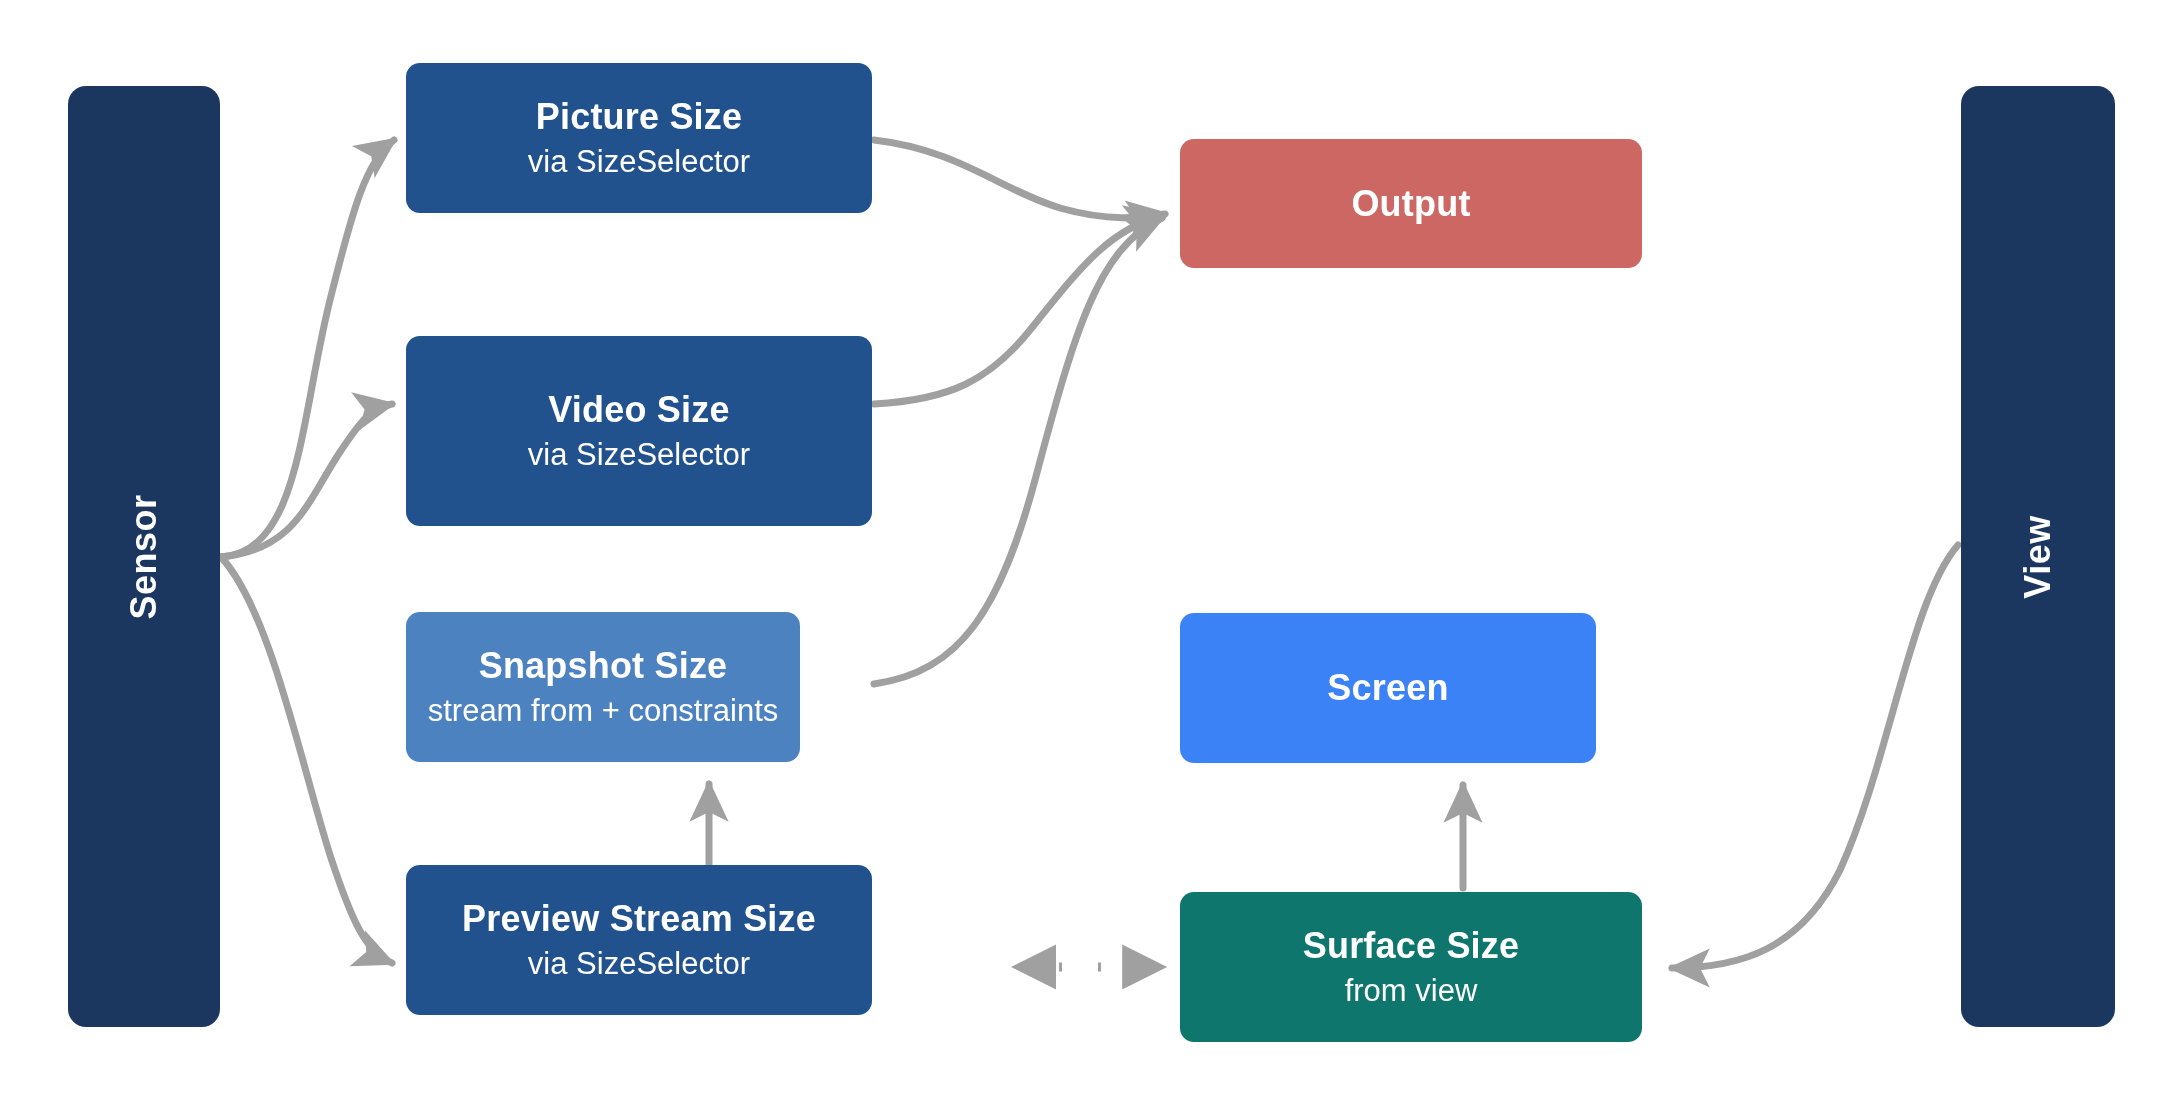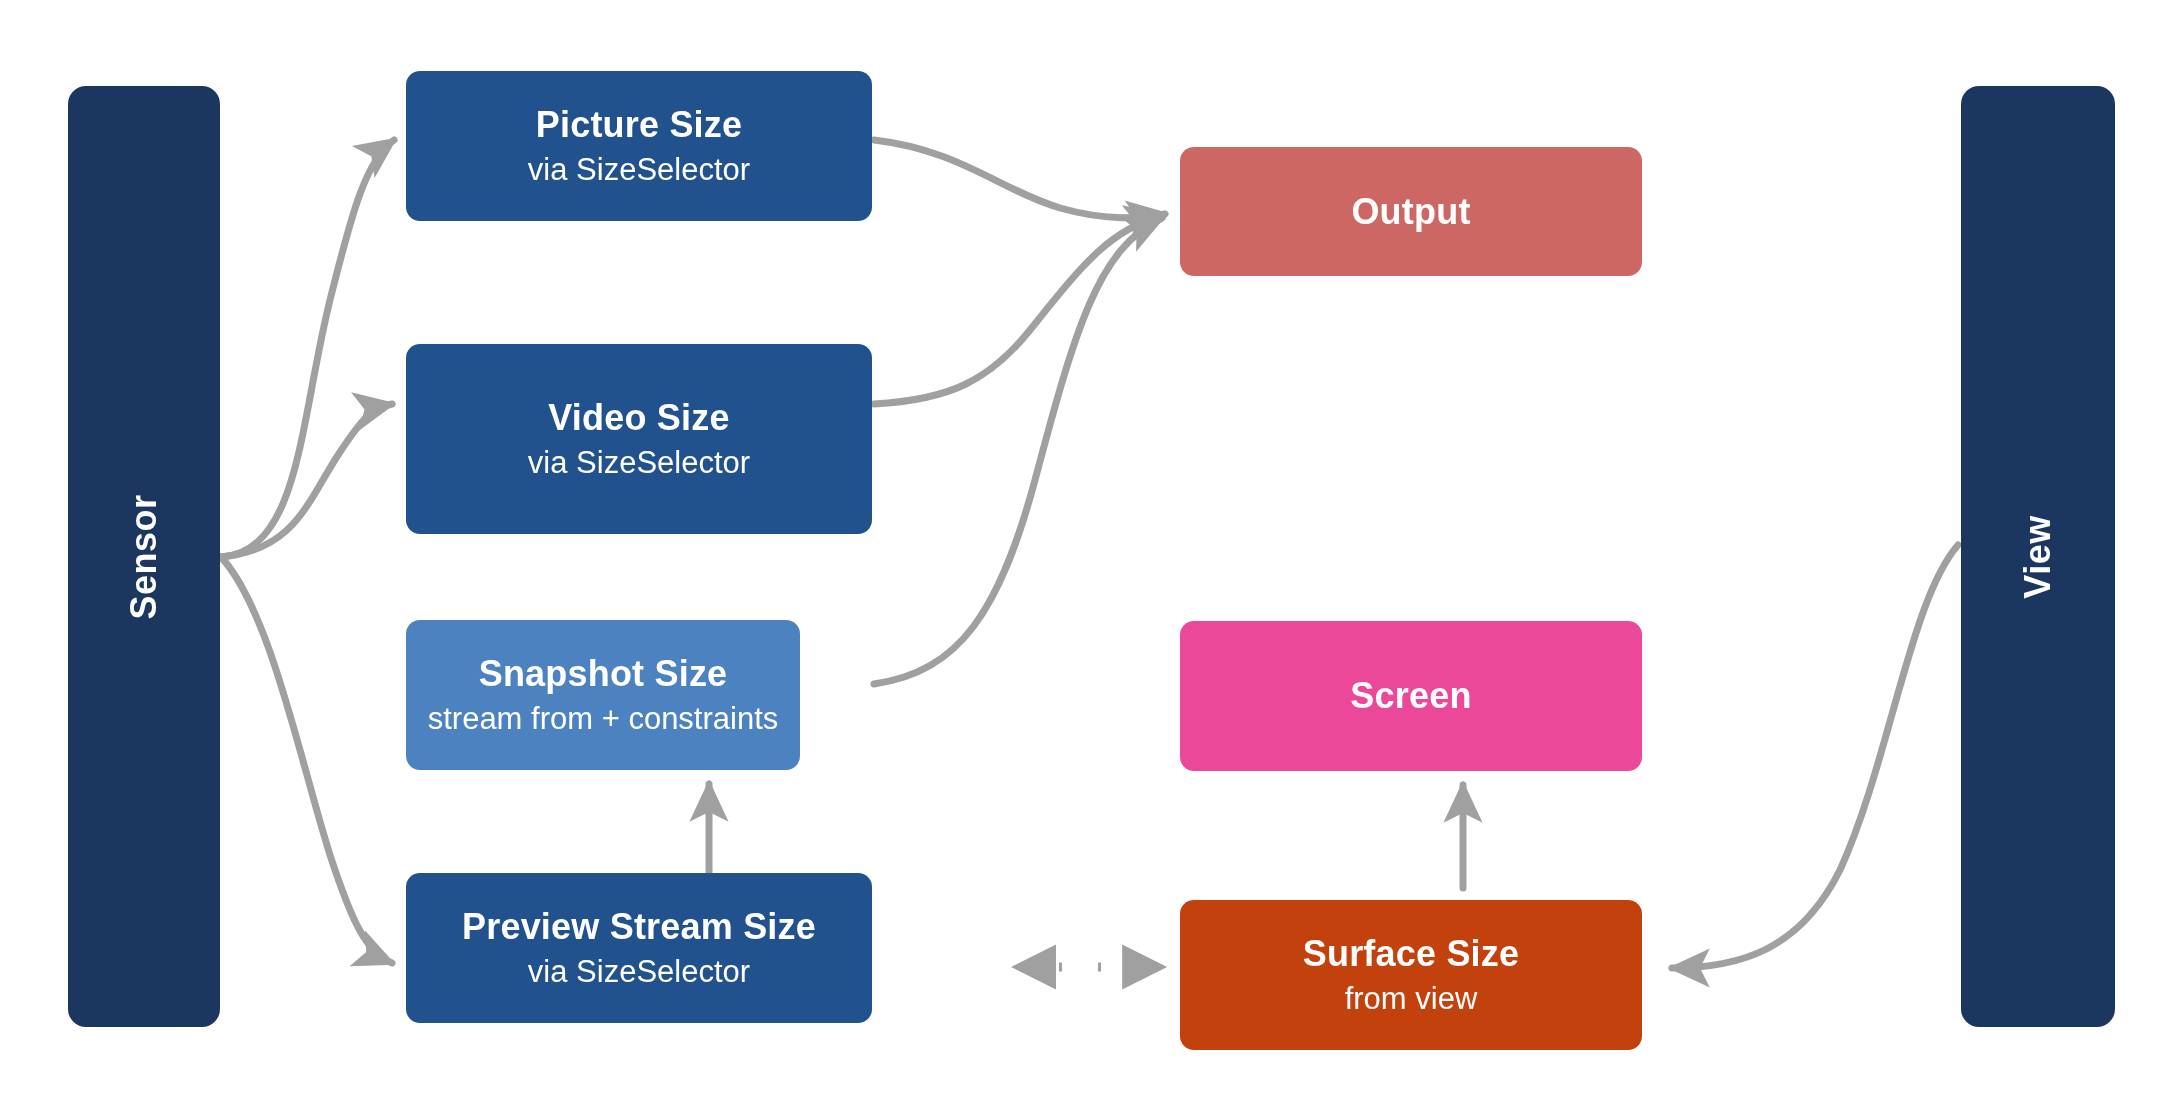--- a/index.html
+++ b/index.html
@@ -30,21 +30,20 @@
     position: absolute;
     box-sizing: border-box;
     border-radius: 14px;
     display: flex;
     flex-direction: column;
     align-items: center;
     justify-content: center;
     color: #ffffff;
     text-align: center;
     z-index: 2;
-    margin-top: 8px;
   }
   .node .title {
     font-weight: bold;
     font-size: 36px;
     line-height: 1.15;
     letter-spacing: 0.2px;
   }
   .node .sub {
     font-weight: normal;
     font-size: 31px;
@@ -138,22 +137,22 @@
 
   <div class="node" style="left:406px; top:865px; width:466px; height:150px; background:#21528d;">
     <div class="title">Preview Stream Size</div>
     <div class="sub">via SizeSelector</div>
   </div>
 
   <div class="node" style="left:1180px; top:139px; width:462px; height:129px; background:#cc6764;">
     <div class="title">Output</div>
   </div>
 
-  <div class="node" style="left:1180px; top:613px; width:462px; height:150px; background:#ec4899;">
+  <div class="node" style="left:1180px; top:613px; width:416px; height:150px; background:#3b82f6;">
     <div class="title">Screen</div>
   </div>
 
-  <div class="node" style="left:1180px; top:892px; width:462px; height:150px; background:#c2410c;">
+  <div class="node" style="left:1180px; top:892px; width:462px; height:150px; background:#0f766e;">
     <div class="title">Surface Size</div>
     <div class="sub">from view</div>
   </div>
 
 </div>
 
 </body></html>

